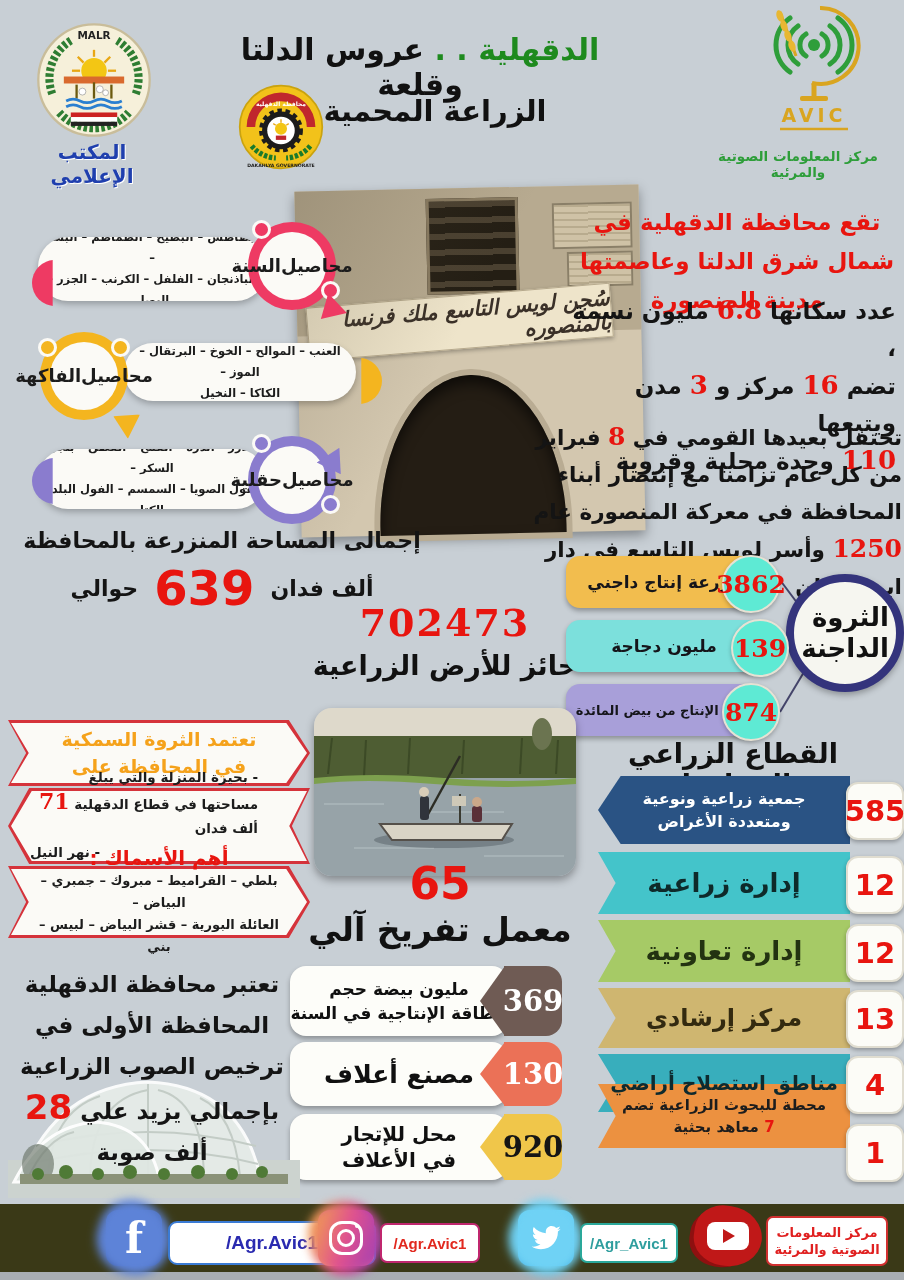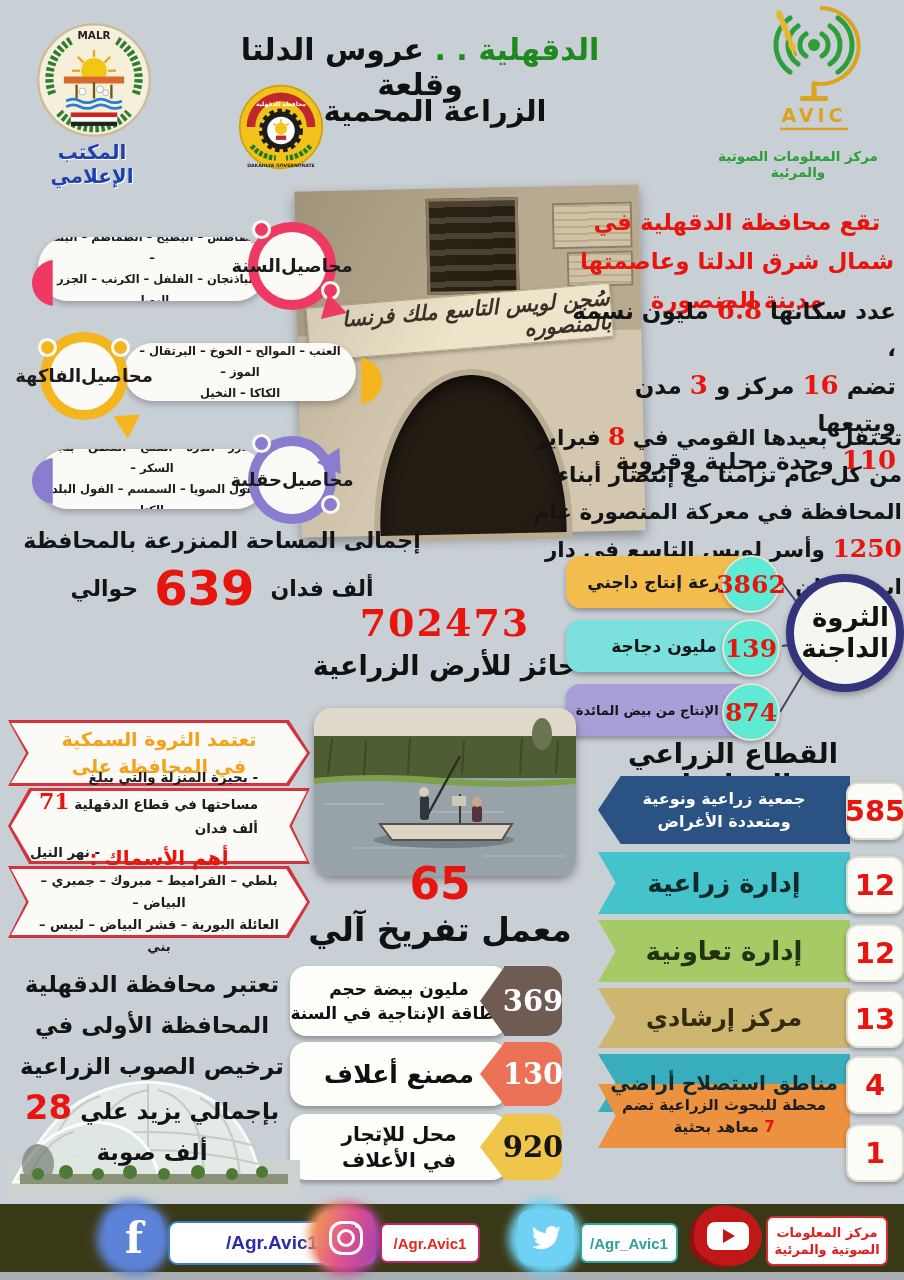--- a/index.html
+++ b/index.html
@@ -68,21 +68,21 @@
           font-size:38px;letter-spacing:2px;font-weight:bold;color:#e8150f;}
   .hold-l{left:290px;top:650px;width:310px;text-align:center;font-size:27px;font-weight:bold;color:#111;}
 
   
   .ppill{left:566px;width:196px;height:52px;border-radius:14px;box-shadow:0 3px 5px rgba(0,0,0,.3);
          display:flex;align-items:center;justify-content:center;font-weight:bold;font-size:17px;color:#15151a;text-align:center;}
   .pp1{top:556px;background:#f2bd4e;} .pp2{top:620px;background:#7ce0dc;} .pp3{top:684px;background:#a89fd9;font-size:13px;}
   .pnum{left:722px;width:54px;height:54px;border-radius:50%;background:#5eead4;border:2px solid #e6e2d4;
         display:flex;align-items:center;justify-content:center;font-family:"DejaVu Serif",serif;
         font-weight:bold;font-size:25px;color:#e8150f;box-shadow:0 2px 4px rgba(0,0,0,.25);z-index:2;}
-  .pn1{top:555px;} .pn2{top:619px;} .pn3{top:683px;}
+  .pn1{top:555px;} .pn2{top:619px;margin-left:9px;} .pn3{top:683px;}
   .pcirc{left:786px;top:574px;width:102px;height:102px;border-radius:50%;border:8px solid #34347c;background:#f6f6f0;
          display:flex;align-items:center;justify-content:center;text-align:right;
          font-size:26px;line-height:31px;font-weight:bold;color:#111;box-shadow:0 3px 6px rgba(0,0,0,.3);}
   .pconn{left:752px;top:556px;width:64px;height:186px;}
 
   
   .sect-title{left:566px;top:738px;width:334px;text-align:center;font-size:27px;font-weight:bold;color:#111;}
   .bar{left:598px;width:252px;display:flex;align-items:center;justify-content:center;text-align:center;font-weight:bold;}
   .bar .rib{position:absolute;inset:0;z-index:0;}
   .bar span{position:relative;z-index:1;}

